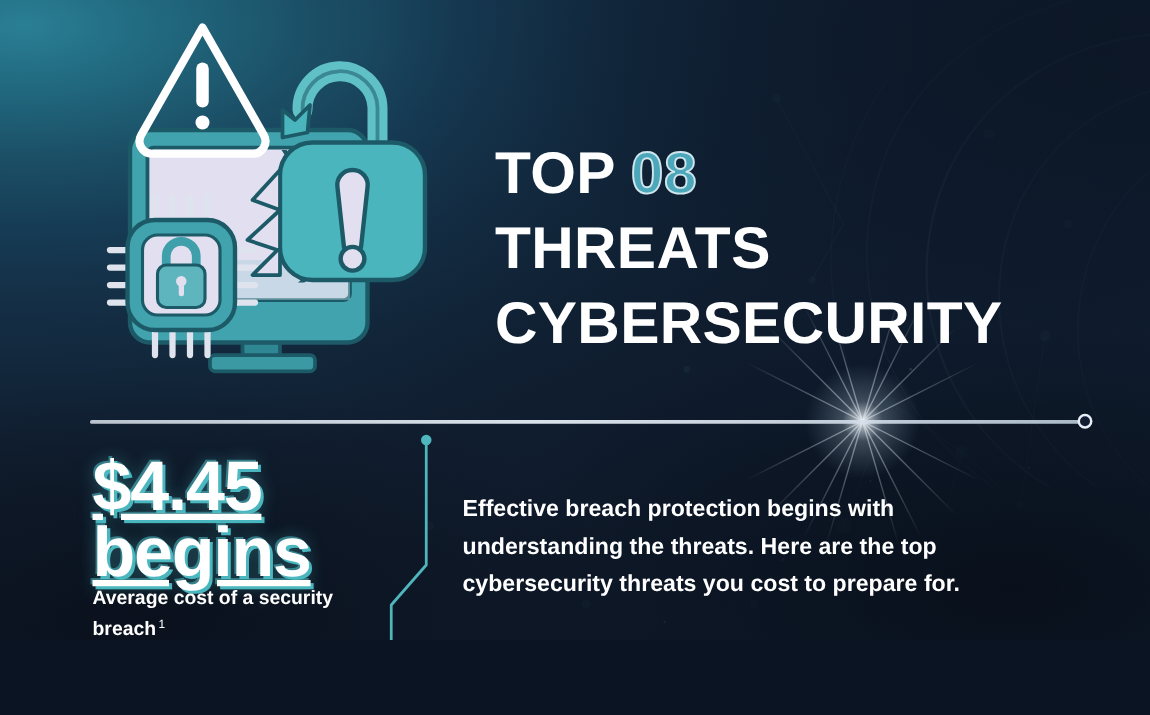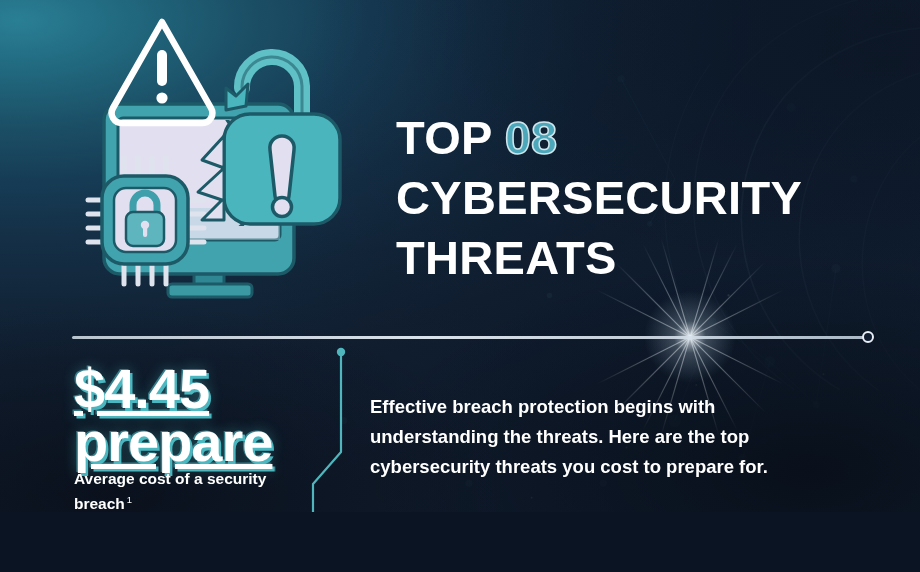--- a/index.html
+++ b/index.html
@@ -311,38 +311,38 @@
         <path d="M-2 74 L8 82 L20 70 L18 92 L-2 96 Z" fill="#4bb5bd" stroke="#1d5a68" stroke-width="3" stroke-linejoin="round"></path>
 
         <path d="M54 122 a12 12 0 0 1 12 14 l-5 46 a7 7 0 0 1 -14 0 l-5 -46 a12 12 0 0 1 12 -14 z" fill="#e2e0f0" stroke="#1d5a68" stroke-width="3.5" stroke-linejoin="round"></path>
         <circle cx="54" cy="193" r="9.5" fill="#e2e0f0" stroke="#1d5a68" stroke-width="3.5"></circle>
       </g>
     </svg>
   </div>
 
   <div class="headline">
     <div class="line"><span>TOP</span><span class="num">08</span></div>
+    <div class="line">THREATS</div>
     <div class="line">CYBERSECURITY</div>
-    <div class="line">THREATS</div>
   </div>
 
   <div class="divider"></div>
   <div class="divider-end"></div>
 
   <div class="connector">
     <svg viewBox="0 0 64 216" fill="none">
       <path d="M45 10 V108 L17 140 V206" stroke="#4fb6bd" stroke-width="2.2" fill="none" stroke-linejoin="round"></path>
       <circle cx="45" cy="8" r="4.2" fill="#4fb6bd"></circle>
       <circle cx="17" cy="208" r="4.2" fill="#4fb6bd"></circle>
     </svg>
   </div>
 
   <div class="stat">
     <div class="stat-value">
       <span class="l1">$4.45</span>
-      <span class="l2">prepare</span>
+      <span class="l2">begins</span>
     </div>
     <div class="stat-caption"><span>Average cost of a security breach</span><sup>1</sup></div>
   </div>
 
   <div class="intro">Effective breach protection begins with understanding the threats. Here are the top cybersecurity threats you cost to prepare for.</div>
 
 </div>
 
 </body></html>

